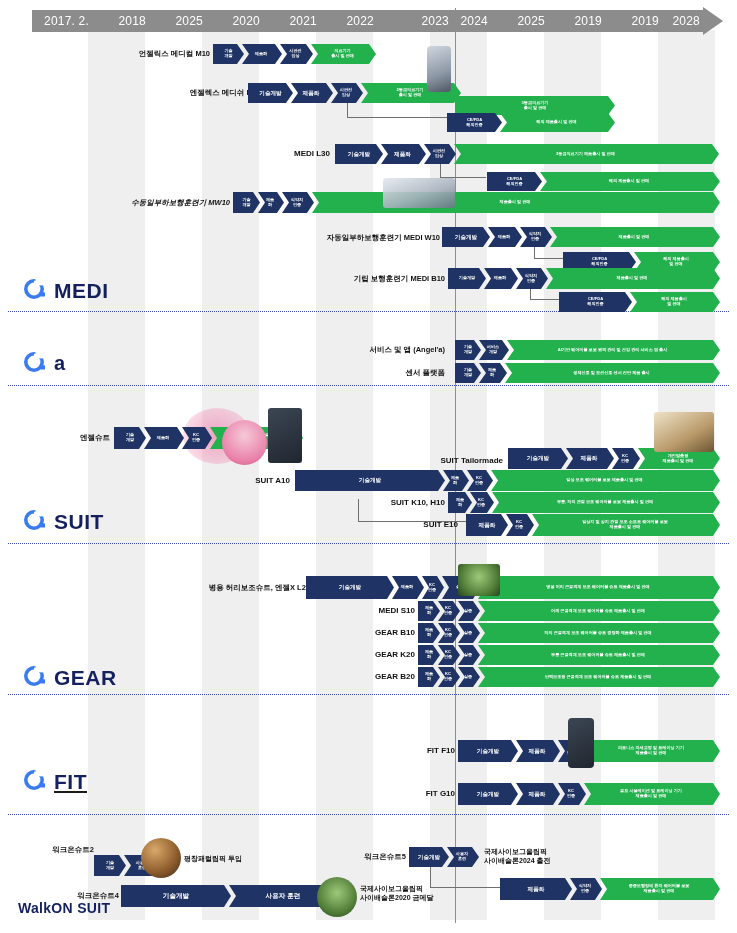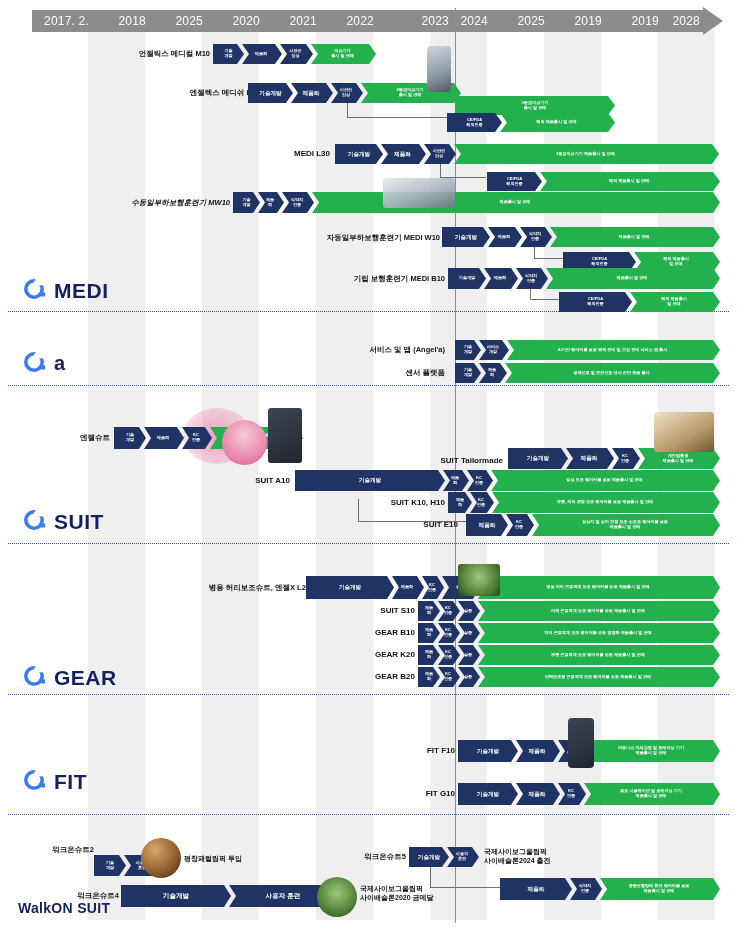--- a/index.html
+++ b/index.html
@@ -384,21 +384,21 @@
   <div class="row-label" style="left:180px; top:8px; width:130px;">병용 허리보조슈트, 엔젤X L20</div>
   <div class="chev navy start md" style="left:306px; top:0; width:88px; height:23px; white-space:pre-line;">기술개발</div>
   <div class="chev navy xs" style="left:392px; top:0; width:32px; height:23px; white-space:pre-line;">제품화</div>
   <div class="chev navy xs" style="left:422px; top:0; width:22px; height:23px; white-space:pre-line;">KC
 인증</div>
   <div class="chev navy xs" style="left:442px; top:0; width:38px; height:23px; white-space:pre-line;">실증</div>
   <div class="chev green xs" style="left:478px; top:0; width:242px; height:23px; white-space:pre-line;">병용 허리 근골격계 보조 웨어러블 슈트 제품출시 및 판매</div>
 </div>
 
 <div class="row" style="left:0; top:601px;">
-  <div class="row-label" style="left:355px; top:6px; width:60px; font-size:8px;">SUIT S10</div>
+  <div class="row-label" style="left:355px; top:6px; width:60px; font-size:8px;">MEDI S10</div>
   <div class="chev navy start xs" style="left:418px; top:0; width:22px; height:20px; white-space:pre-line;">제품
 화</div>
   <div class="chev navy xs" style="left:438px; top:0; width:22px; height:20px; white-space:pre-line;">KC
 인증</div>
   <div class="chev navy xs" style="left:458px; top:0; width:22px; height:20px; white-space:pre-line;">실증</div>
   <div class="chev green xs" style="left:478px; top:0; width:242px; height:20px; white-space:pre-line;">어깨 근골격계 보조 웨어러블 슈트 제품출시 및 판매</div>
 </div>
 
 <div class="row" style="left:0; top:623px;">
   <div class="row-label" style="left:355px; top:6px; width:60px; font-size:8px;">GEAR B10</div>
@@ -425,21 +425,21 @@
   <div class="chev navy start xs" style="left:418px; top:0; width:22px; height:20px; white-space:pre-line;">제품
 화</div>
   <div class="chev navy xs" style="left:438px; top:0; width:22px; height:20px; white-space:pre-line;">KC
 인증</div>
   <div class="chev navy xs" style="left:458px; top:0; width:22px; height:20px; white-space:pre-line;">실증</div>
   <div class="chev green xs" style="left:478px; top:0; width:242px; height:20px; white-space:pre-line;">탄력보조형 근골격계 보조 웨어러블 슈트 제품출시 및 판매</div>
 </div>
 
 <div class="section-divider" style="top:694px;"></div>
 
-<div class="brand" style="left:22px; top:768px;">
+<div class="brand" style="left:22px; top:768px;text-decoration:underline;">
   <span class="brand-mark">
     <svg width="26" height="26" viewBox="0 0 26 26">
       <circle cx="12" cy="12" r="8.2" fill="none" stroke="#3a7bf0" stroke-width="3.6"></circle>
       <rect x="13.5" y="2" width="8.5" height="6.4" fill="#ffffff"></rect>
       <path d="M12 3.8 L21 3.8 L12.5 12 Z" fill="#ffffff"></path>
       <rect x="18.6" y="15.2" width="4.4" height="4.4" rx="0.6" fill="#3a7bf0"></rect>
     </svg>
   </span>
   <span class="brand-label">FIT</span>
 </div>

